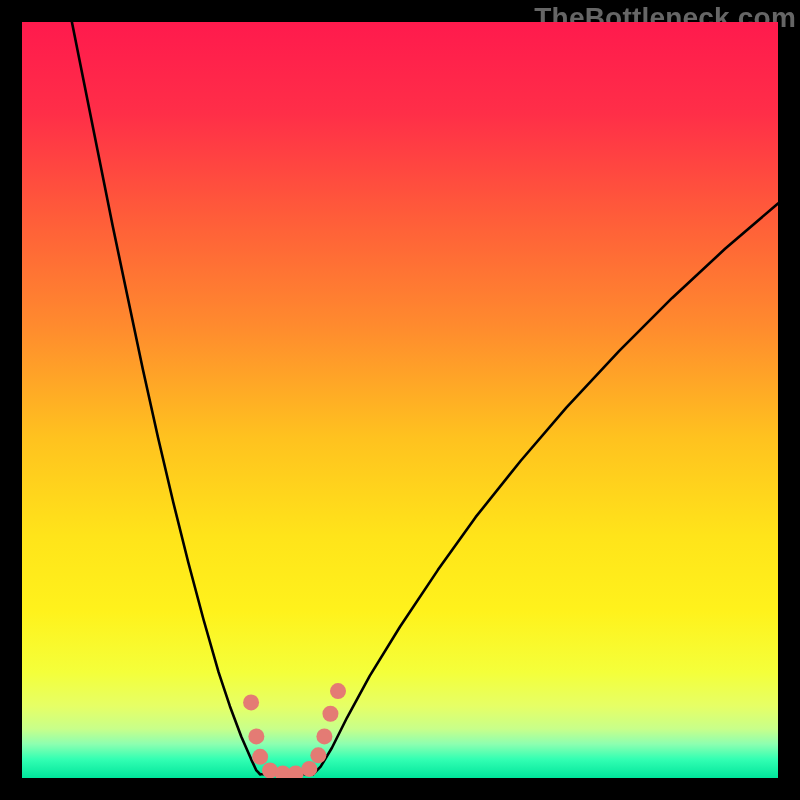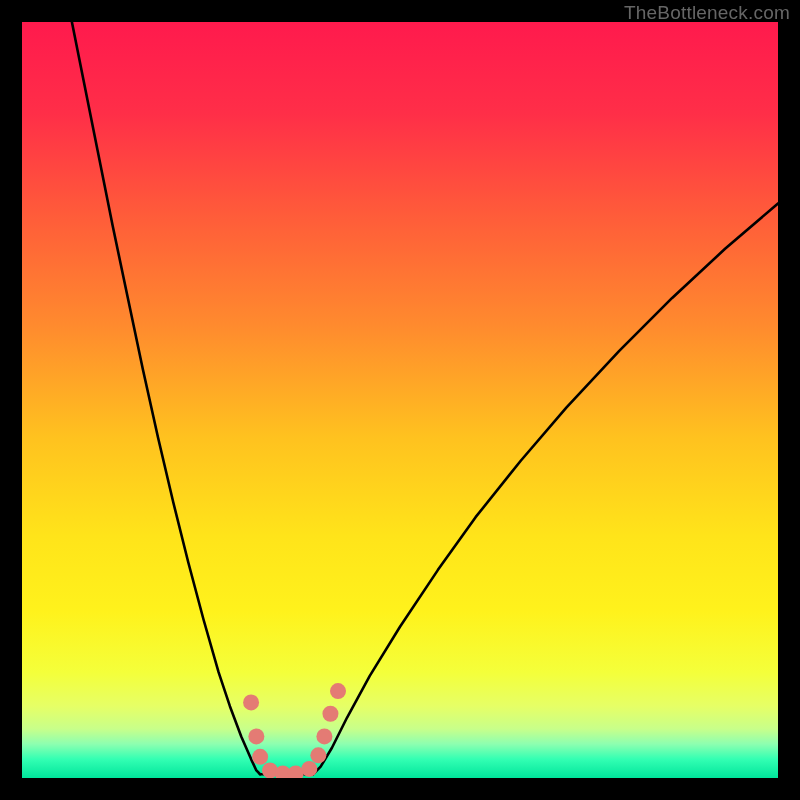--- a/index.html
+++ b/index.html
@@ -22,25 +22,25 @@
   .plot {
     position: absolute;
     left: 0;
     top: 0;
     width: 756px;
     height: 756px;
   }
   .watermark {
     position: absolute;
     top: 2px;
-    right: 10px;
+    right: 4px;
     color: #666;
-    font-size: 19px;
+    font-size: 28px;
     letter-spacing: 0.2px;
-    font-weight: 400;
+    font-weight: 700;
     user-select: none;
   }
 </style>
 </head>
 <body>
 
 <div class="watermark">TheBottleneck.com</div>
 
 <div class="frame">
   <svg class="plot" viewBox="0 0 756 756" preserveAspectRatio="none">

